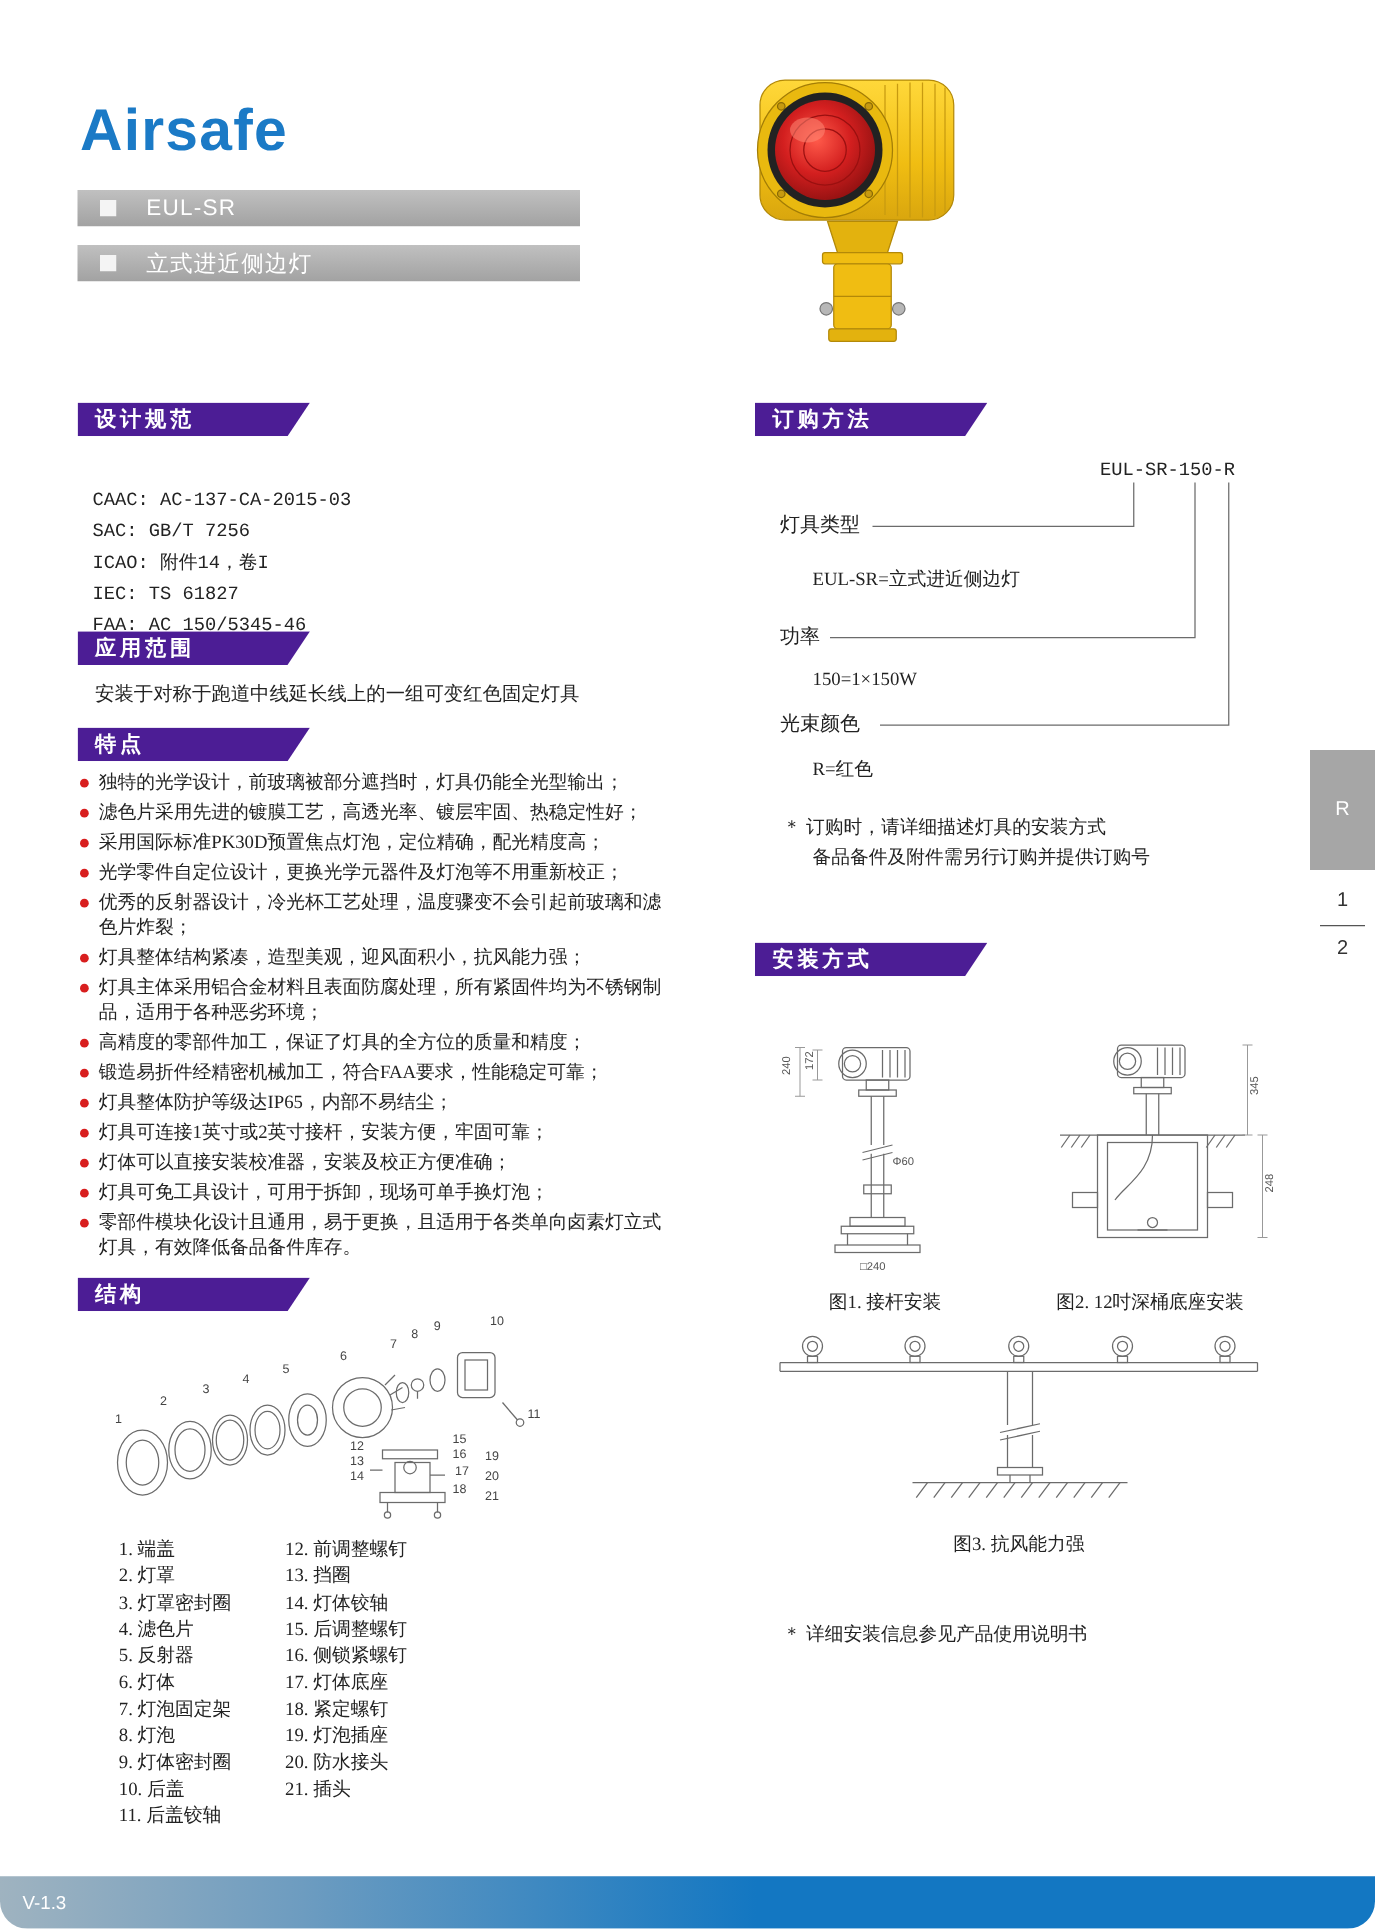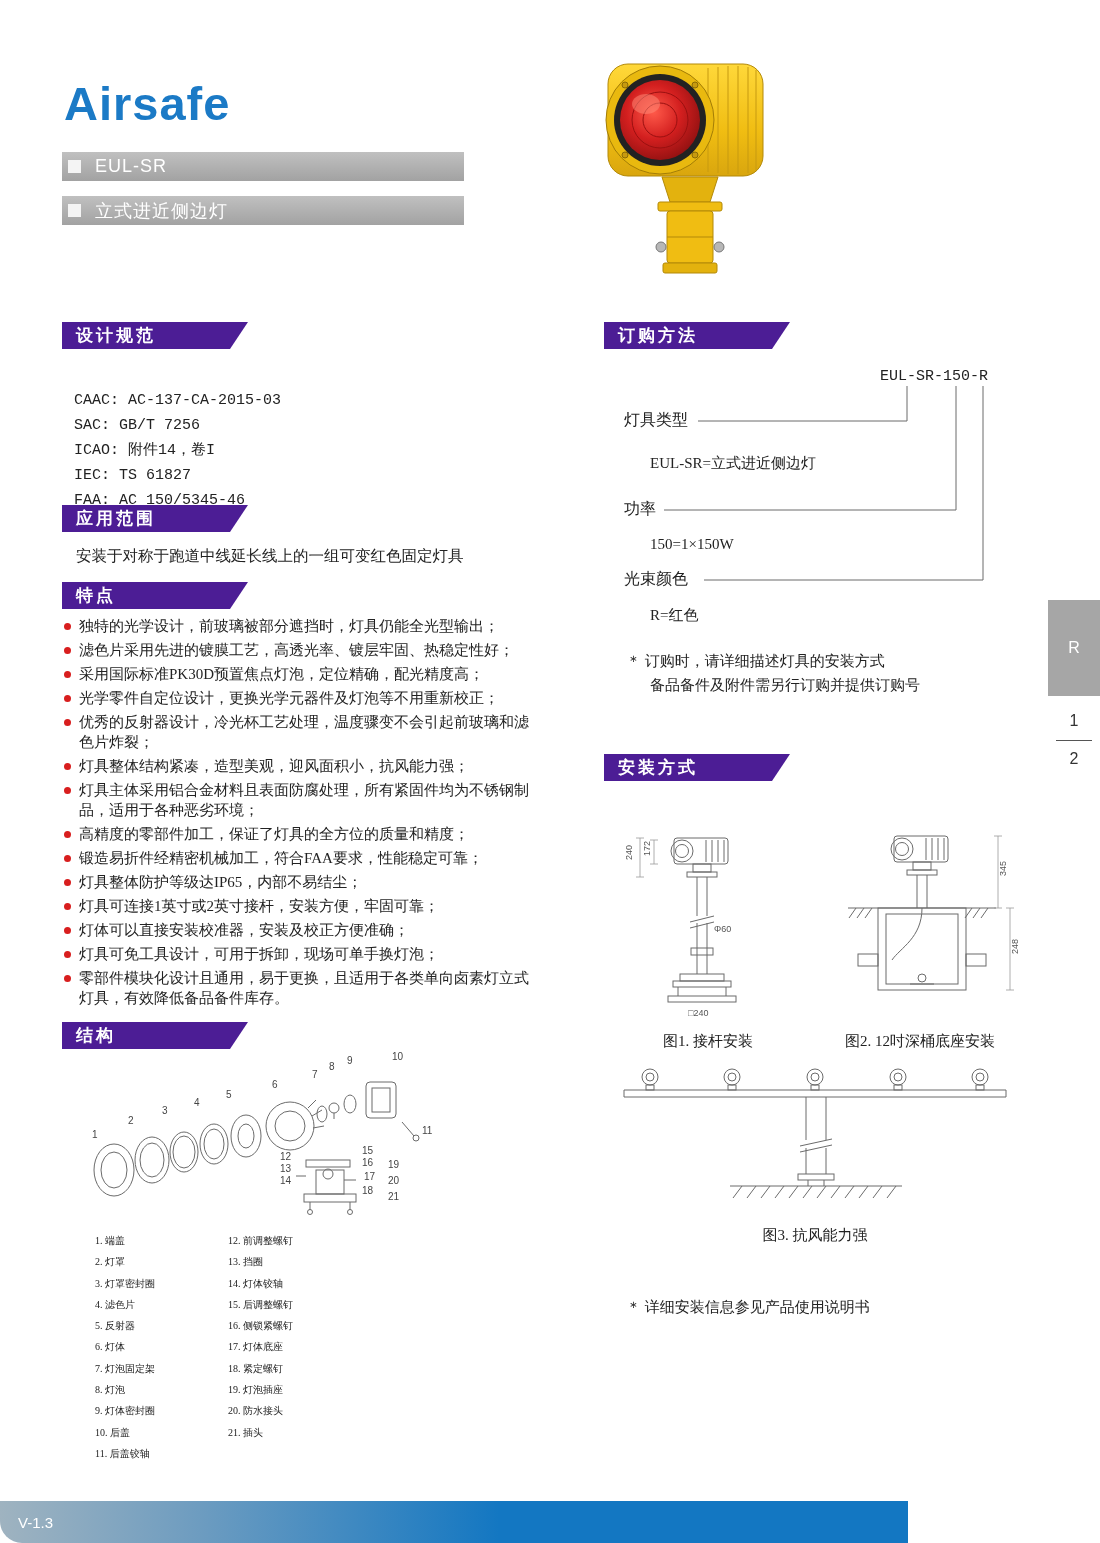--- a/index.html
+++ b/index.html
@@ -7,54 +7,54 @@
   body { font-family:"Liberation Serif", serif; color:#222; }
   .page { position:relative; width:1100px; height:1543px; background:#fff; overflow:hidden;border-radius:22px; }
   .abs { position:absolute; }
 
   .logo { left:64px; top:76px; font-family:"Liberation Sans", sans-serif; font-weight:bold;
           font-size:47px; color:#1b7ac6; letter-spacing:1px; }
 
   .model-bar { left:62px; width:402px; height:29px;
           background:linear-gradient(180deg,#c0c0c0,#a2a2a2);
           color:#fff; font-family:"Liberation Sans", sans-serif; font-size:18px;
-          display:flex; align-items:center; gap:14px; padding-left:6px; letter-spacing:1px; }
+          display:flex; align-items:center; gap:24px; padding-left:18px; letter-spacing:1px; }
   .sq { width:13px; height:13px; background:#f4f4f4; flex:none; }
 
   .banner { width:186px; height:27px; background:#4c1d95; color:#fff;
           font-family:"Liberation Sans", sans-serif; font-weight:bold; font-size:17px;
           line-height:27px; padding-left:14px; letter-spacing:3px;
           clip-path:polygon(0 0, 100% 0, calc(100% - 18px) 100%, 0 100%); }
 
   .spec-list { font-family:"Liberation Mono", monospace; font-size:15px; line-height:25px; color:#222;margin-top:24px; }
   .app-text { font-size:15.5px; width:440px; line-height:22px; }
 
   .feature-list { width:478px; }
   .feature-item { display:flex; gap:8px; margin-bottom:4px; font-size:15px; line-height:20px; }
   .dot { width:7px; height:7px; border-radius:50%; background:#d81e1e; margin-top:7px; flex:none; }
 
-  .parts { font-size:10px; line-height:21.3px; }
+  .parts { font-size:15px; line-height:21.3px; }
 
   .ordering { left:604px; top:358px; width:430px; height:292px; }
   .ordering svg { position:absolute; left:0; top:0; }
   .ord-code { position:absolute; left:276px; top:10px; font-family:"Liberation Mono", monospace; font-size:15px; }
   .ord-label { position:absolute; font-size:16px; }
   .ord-value { position:absolute; font-size:15px; }
   .note { font-size:15px; }
 
   .fig-caption { font-size:15px; text-align:center; }
 
   .side-tab { left:1048px; top:600px; width:52px; height:96px; background:#a6a6a6; color:#fff;
           font-family:"Liberation Sans", sans-serif; font-size:16px;
           display:flex; align-items:center; justify-content:center; }
   .page-num { left:1048px; width:52px; text-align:center; font-family:"Liberation Sans", sans-serif;
           font-size:16px; color:#333; }
   .page-divider { left:1056px; width:36px; height:1px; background:#555; }
 
-  .footer { left:0; top:1501px; width:908px; height:42px;
+  .footer { left:0; top:1501px; width:1100px; height:42px;
           background:linear-gradient(90deg,#9fb3c0 0%,#6d9cc0 22%,#1377c2 55%,#1377c2 100%);
           color:#fff; font-size:15px; display:flex; align-items:center; justify-content:space-between;
           padding:0 18px; }
   .footer .ver { font-family:"Liberation Sans", sans-serif; }
 
   svg .ln { stroke:#6b6b6b; stroke-width:1; fill:none; }
   svg .lnlt { stroke:#999; stroke-width:0.8; fill:none; }
   .dnum { font-family:"Liberation Sans", sans-serif; font-size:10px; fill:#444; }
   .dim  { font-family:"Liberation Sans", sans-serif; font-size:9px; fill:#555; }
 </style>

